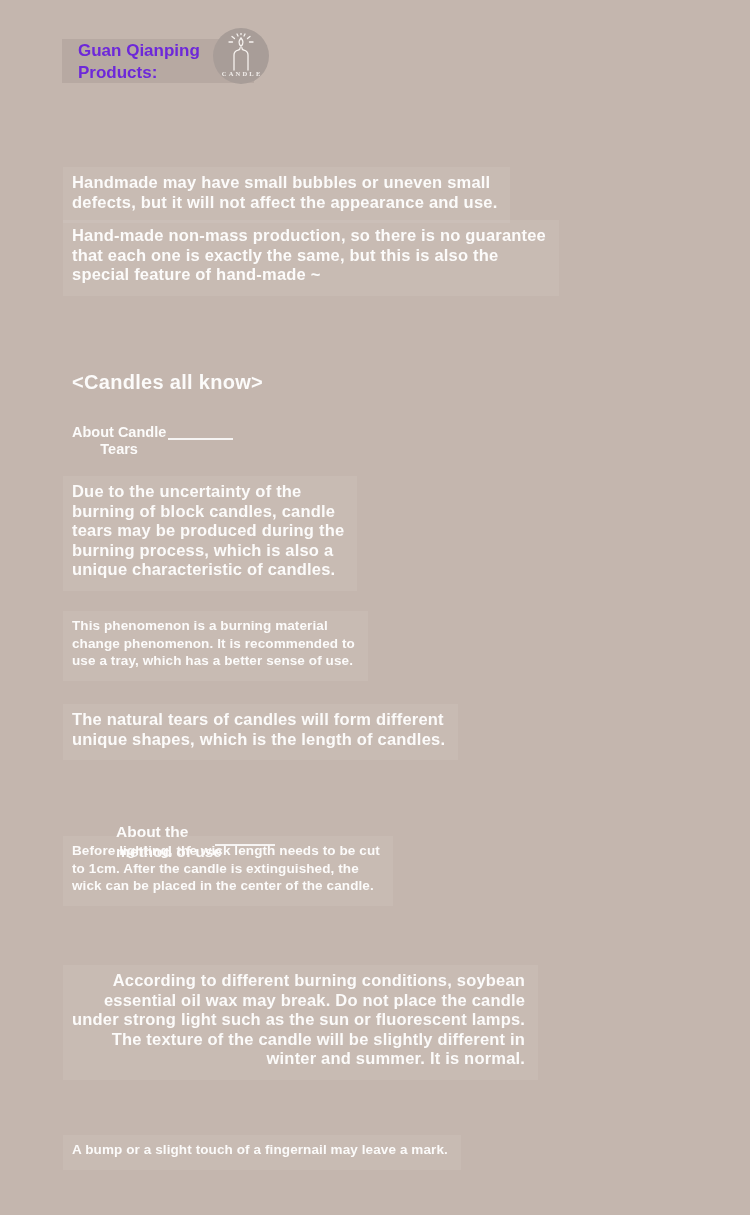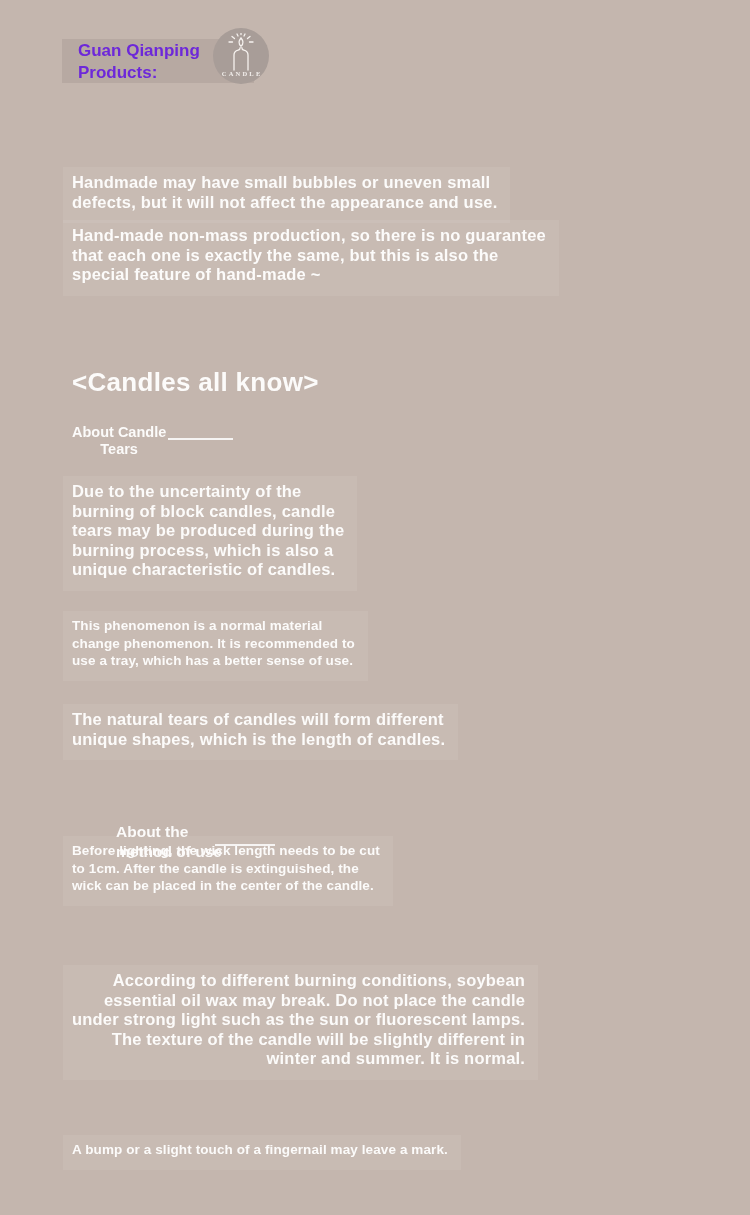--- a/index.html
+++ b/index.html
@@ -18,21 +18,21 @@
   .txt {
     position: absolute;
     margin: 0;
     white-space: pre-line;
     font-weight: bold;
     color: #fcfbfa;
   }
   .big   { font-size: 16.5px; line-height: 19.5px; letter-spacing: 0.2px; }
   .small { font-size: 13.5px; line-height: 17.5px; letter-spacing: 0.1px; }
   .veil  { background: rgba(255,255,255,0.07); padding: 6px 13px 11px 9px; }
-  .heading { font-size: 26px; line-height: 24px; letter-spacing: 0.3px; text-align: right; }
+  .heading { font-size: 20px; line-height: 24px; letter-spacing: 0.3px; text-align: right; }
   .sub-title { font-size: 14.5px; line-height: 17px; }
   .sub-title2 { font-size: 15.5px; line-height: 19.5px; margin-left: 44px; }
   .rule {
     position: absolute;
     height: 1.5px;
     background: rgba(255,255,255,0.85);
   }
   
   .brand-bar {
     position: absolute;
@@ -114,21 +114,21 @@
   <p class="txt sub-title" style="left:72px; top:424px;text-align:center;"><span>About Candle</span>
 <span>Tears</span></p>
   <div class="rule" style="left:168px; top:438px; width:65px;"></div>
 
   <p class="txt big veil" style="left:63px; top:476px;">Due to the uncertainty of the
 burning of block candles, candle
 tears may be produced during the
 burning process, which is also a
 unique characteristic of candles.</p>
 
-  <p class="txt small veil" style="left:63px; top:611px;">This phenomenon is a normal material
+  <p class="txt small veil" style="left:63px; top:611px;">This phenomenon is a burning material
 change phenomenon. It is recommended to
 use a tray, which has a better sense of use.</p>
 
   <p class="txt big veil" style="left:63px; top:704px;">The natural tears of candles will form different
 unique shapes, which is the length of candles.</p>
 
   <p class="txt sub-title2" style="left:72px; top:822px;"><span>About the</span>
 <span>method of use</span></p>
   <div class="rule" style="left:215px; top:844px; width:60px;"></div>
 

